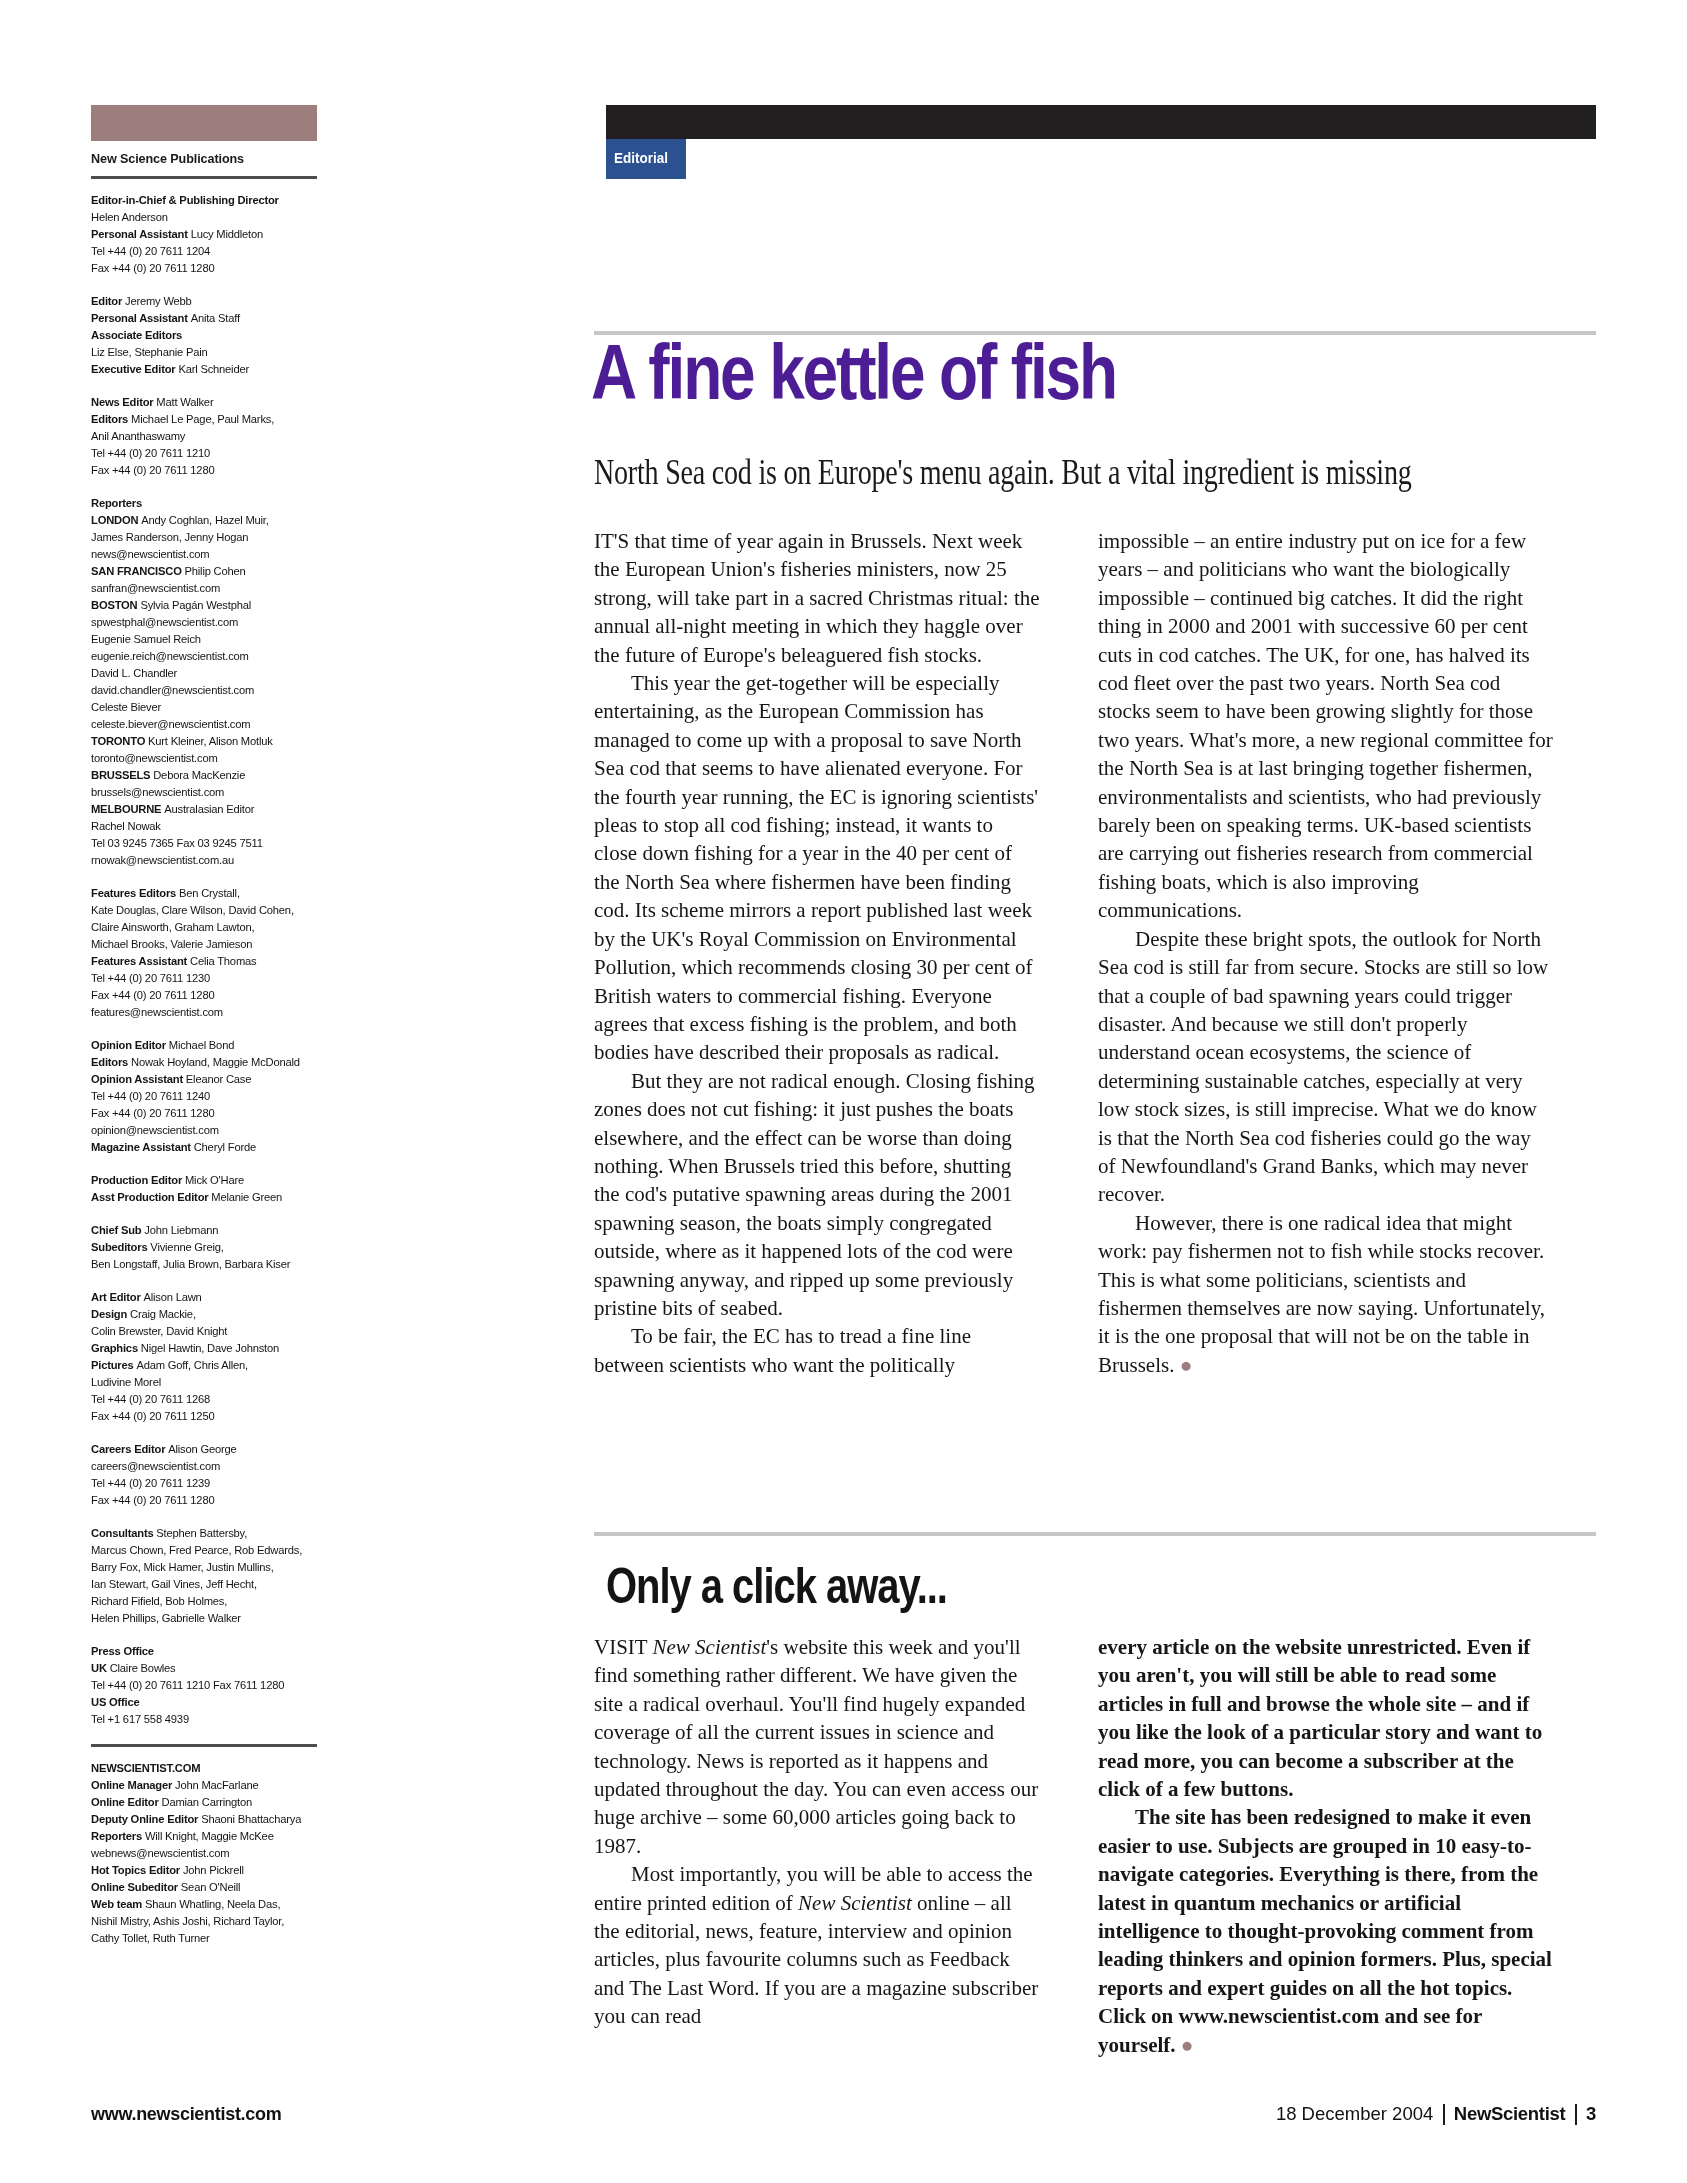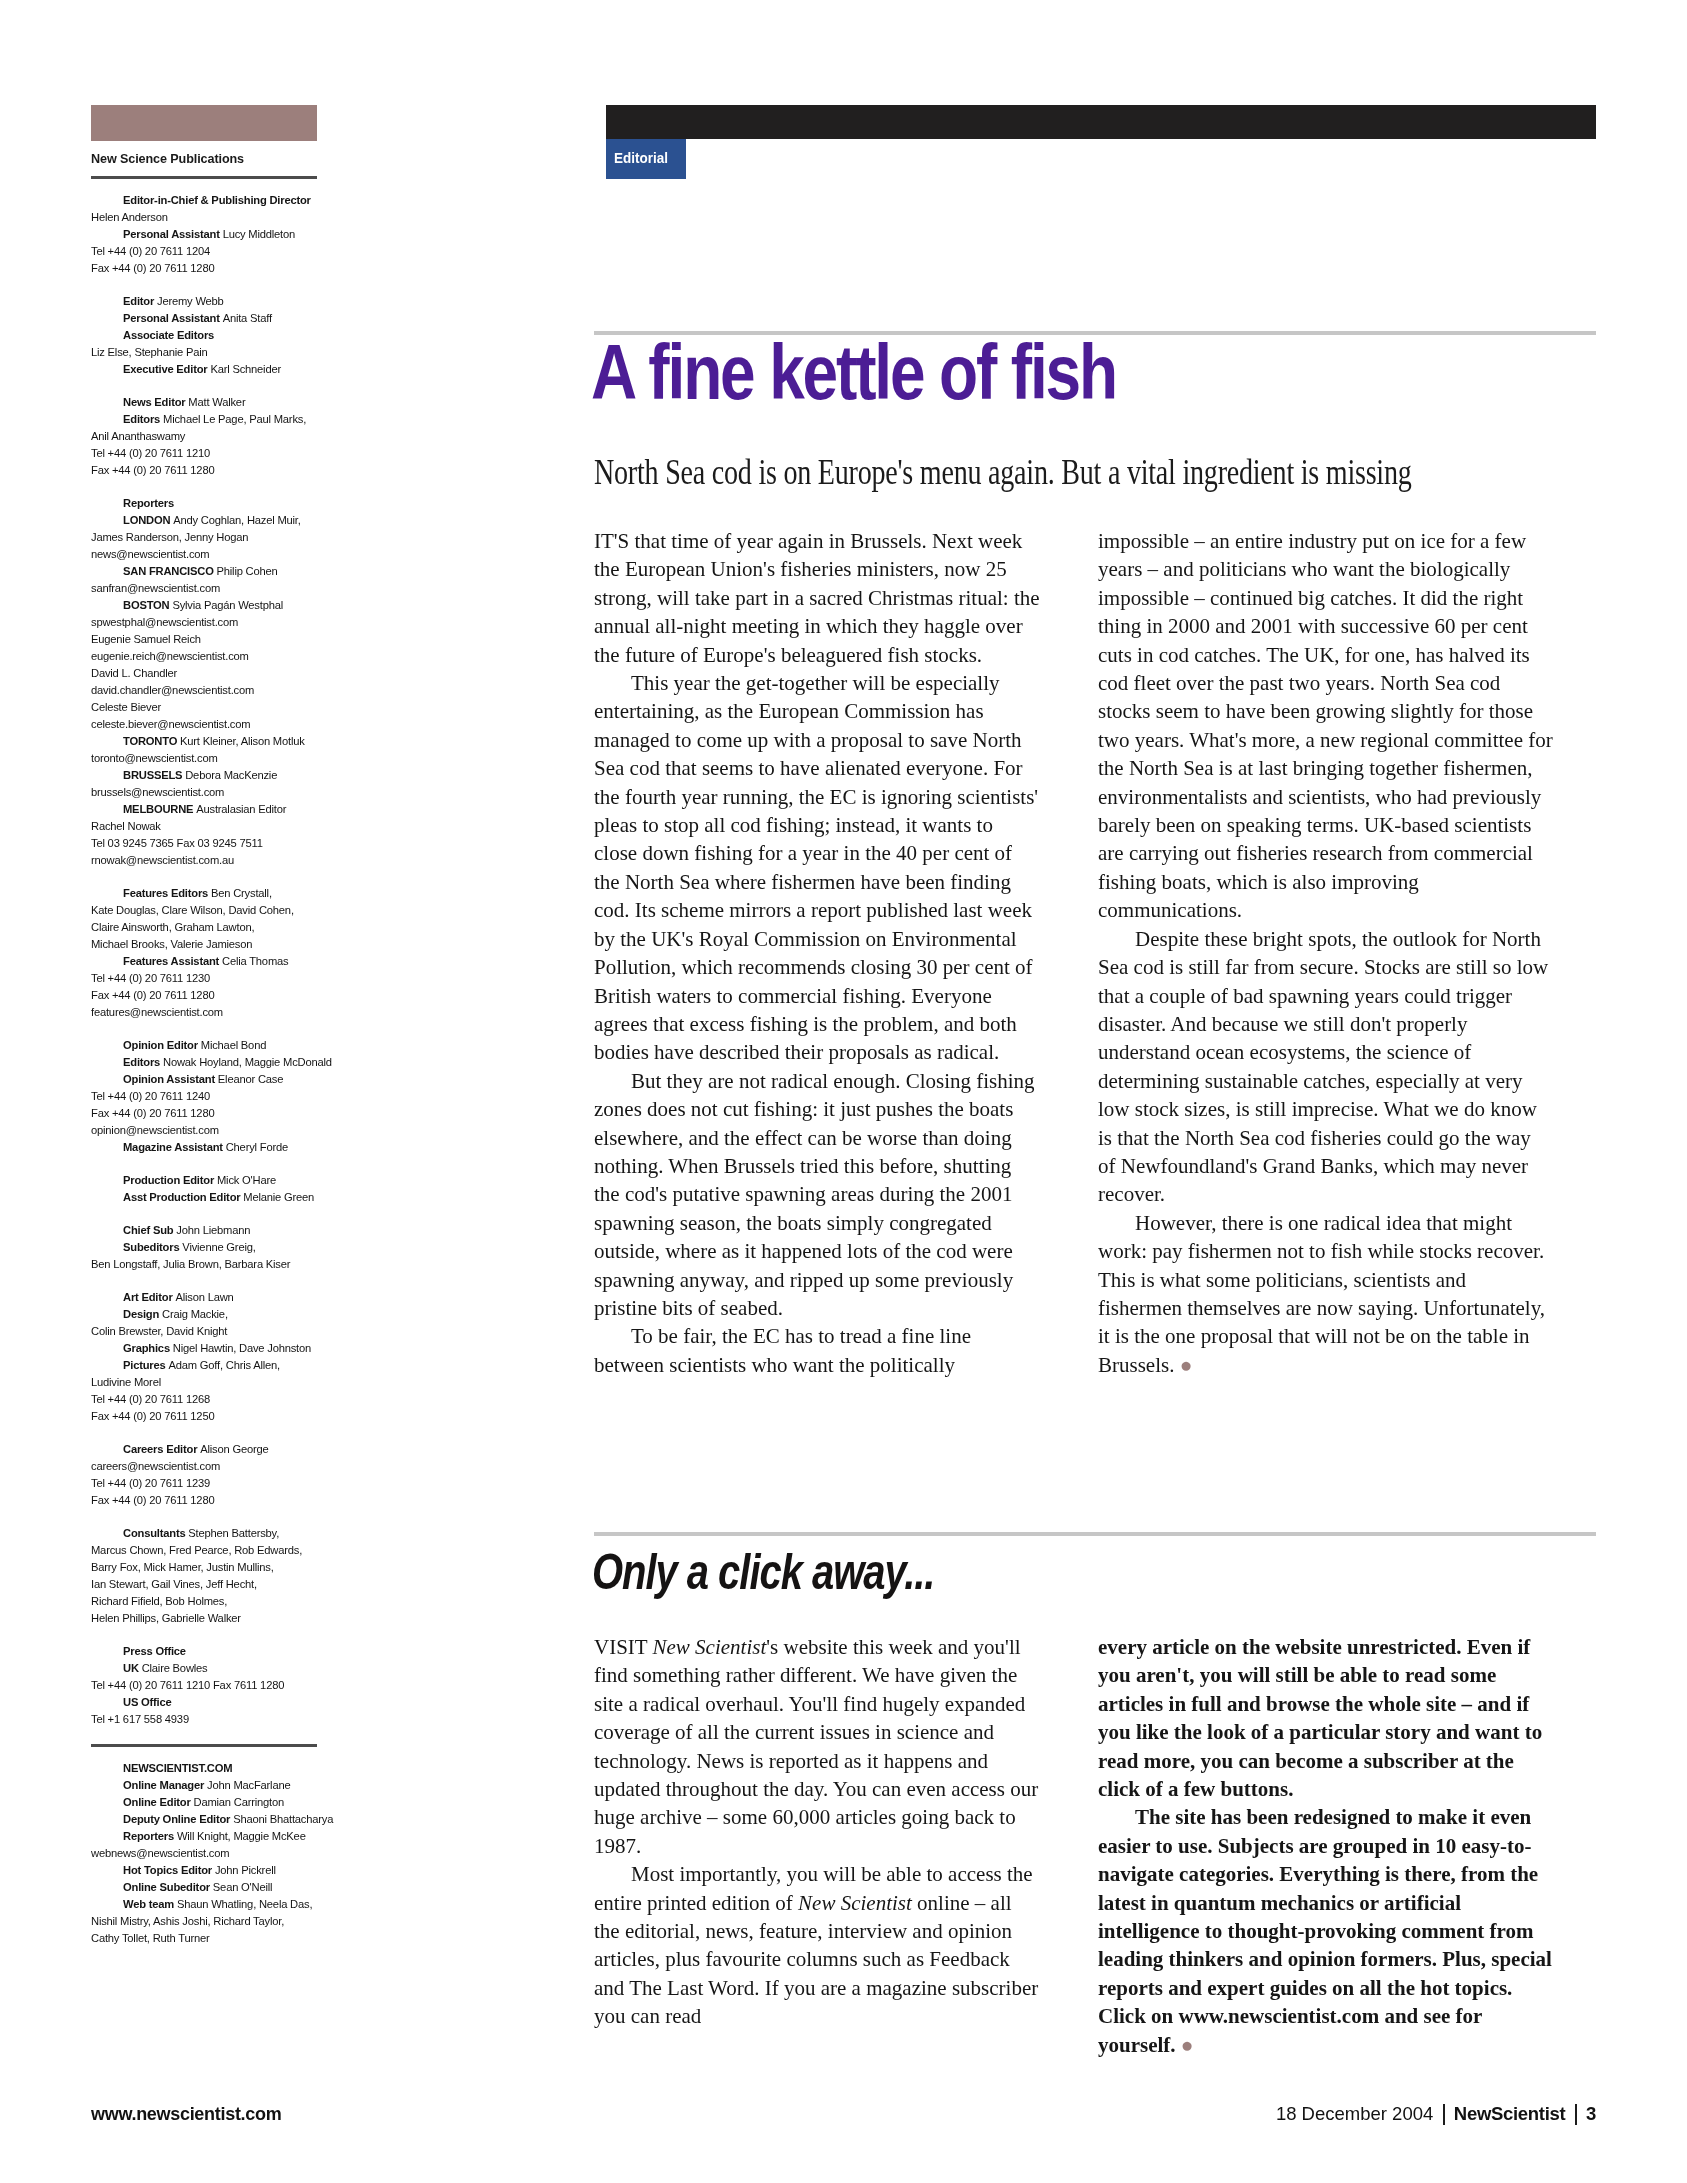--- a/index.html
+++ b/index.html
@@ -14,21 +14,21 @@
     position:relative;width:1687px;height:2183px;background:#ffffff;
     overflow:hidden;font-family:"Liberation Sans",sans-serif;color:var(--text);
   }
   
   .sidebar{position:absolute;left:91px;top:105px;width:226px;}
   .sb-topbar{width:226px;height:36px;background:var(--mauve);}
   .sb-publisher{margin-top:10.6px;font-size:12.6px;font-weight:bold;letter-spacing:-0.1px;}
   .sb-divider{margin:10.6px 0 13.2px 0;height:2.6px;background:#4c4c4c;}
   .sb-section{margin-bottom:16px;}
   .sb-line{font-size:11.2px;line-height:17px;letter-spacing:-0.2px;white-space:nowrap;color:#141414;}
-  .sb-line .b{font-weight:bold;margin-left:32px;}
+  .sb-line .b{font-weight:bold;}
   
   .black-bar{position:absolute;left:606px;top:105px;width:990px;height:34px;background:var(--bar);}
   .kicker{
     position:absolute;left:606px;top:139px;height:37px;background:var(--blue);
     color:#fff;font-weight:bold;font-size:15px;display:inline-flex;align-items:center;
     padding:0 12px 2.6px 8px;
   }
   .kicker .inner{display:inline-block;transform:scaleX(0.9);transform-origin:left center;white-space:nowrap;}
   .rule{position:absolute;left:594px;width:1002px;height:4px;background:var(--rule);}
   #rule1{top:331px;}
@@ -205,21 +205,21 @@
       <p class="ind"><span>But they are not radical enough. Closing fishing zones does not cut fishing: it just pushes the boats elsewhere, and the effect can be worse than doing nothing. When Brussels tried this before, shutting the cod's putative spawning areas during the 2001 spawning season, the boats simply congregated outside, where as it happened lots of the cod were spawning anyway, and ripped up some previously pristine bits of seabed.</span></p>
       <p class="ind"><span>To be fair, the EC has to tread a fine line between scientists who want the politically</span></p>
     </div>
   <div class="bodycol" id="a1c2">
       <p><span>impossible – an entire industry put on ice for a few years – and politicians who want the biologically impossible – continued big catches. It did the right thing in 2000 and 2001 with successive 60 per cent cuts in cod catches. The UK, for one, has halved its cod fleet over the past two years. North Sea cod stocks seem to have been growing slightly for those two years. What's more, a new regional committee for the North Sea is at last bringing together fishermen, environmentalists and scientists, who had previously barely been on speaking terms. UK-based scientists are carrying out fisheries research from commercial fishing boats, which is also improving communications.</span></p>
       <p class="ind"><span>Despite these bright spots, the outlook for North Sea cod is still far from secure. Stocks are still so low that a couple of bad spawning years could trigger disaster. And because we still don't properly understand ocean ecosystems, the science of determining sustainable catches, especially at very low stock sizes, is still imprecise. What we do know is that the North Sea cod fisheries could go the way of Newfoundland's Grand Banks, which may never recover.</span></p>
       <p class="ind"><span>However, there is one radical idea that might work: pay fishermen not to fish while stocks recover. This is what some politicians, scientists and fishermen themselves are now saying. Unfortunately, it is the one proposal that will not be on the table in Brussels. </span><span class="bu">●</span></p>
     </div>
 
   <div class="rule" id="rule2"></div>
-  <h2 class="sectitle" style="margin:0;font-style:italic;">
+  <h2 class="sectitle" style="margin:14px;">
     <span class="inner">Only a click away...</span>
   </h2>
   <div class="bodycol" id="a2c1">
       <p><span>VISIT </span><span class="i">New Scientist</span><span>'s website this week and you'll find something rather different. We have given the site a radical overhaul. You'll find hugely expanded coverage of all the current issues in science and technology. News is reported as it happens and updated throughout the day. You can even access our huge archive – some 60,000 articles going back to 1987.</span></p>
       <p class="ind"><span>Most importantly, you will be able to access the entire printed edition of </span><span class="i">New Scientist</span><span> online – all the editorial, news, feature, interview and opinion articles, plus favourite columns such as Feedback and The Last Word. If you are a magazine subscriber you can read</span></p>
     </div>
   <div class="bodycol" id="a2c2">
       <p><span>every article on the website unrestricted. Even if you aren't, you will still be able to read some articles in full and browse the whole site – and if you like the look of a particular story and want to read more, you can become a subscriber at the click of a few buttons.</span></p>
       <p class="ind"><span>The site has been redesigned to make it even easier to use. Subjects are grouped in 10 easy-to-navigate categories. Everything is there, from the latest in quantum mechanics or artificial intelligence to thought-provoking comment from leading thinkers and opinion formers. Plus, special reports and expert guides on all the hot topics. Click on www.newscientist.com and see for yourself. </span><span class="bu">●</span></p>
     </div>

